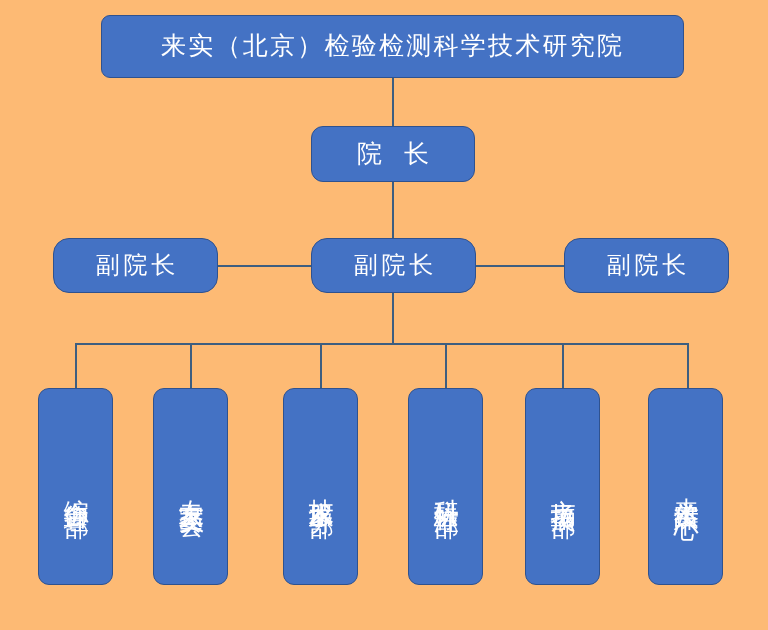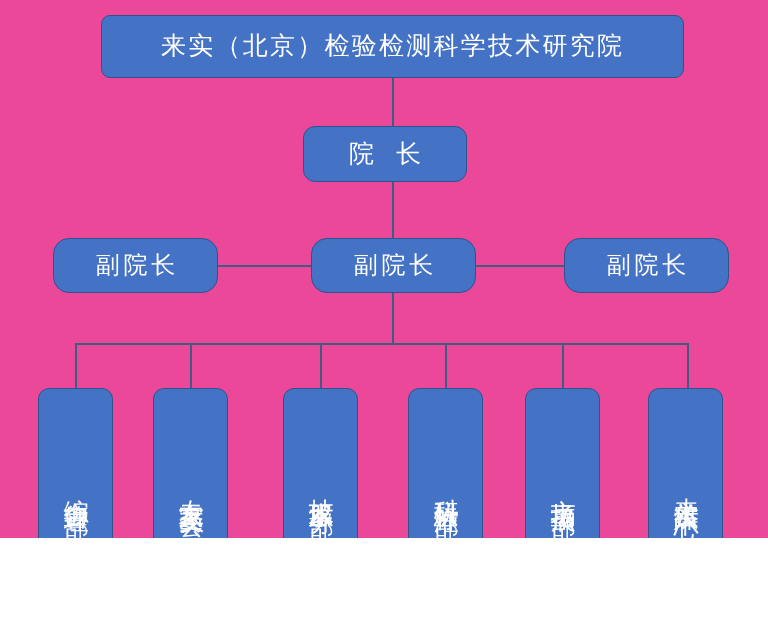--- a/index.html
+++ b/index.html
@@ -6,22 +6,22 @@
     margin: 0;
     padding: 0;
     background: #ffffff;
   }
   body {
     font-family: "DejaVu Sans", "Liberation Sans", sans-serif;
   }
   #chart-canvas {
     position: relative;
     width: 768px;
-    height: 538px;
-    background: #ec4899;
+    height: 630px;
+    background: #fdba74;
     overflow: hidden;
   }
 
   
   .connector-layer {
     position: absolute;
     left: 0;
     top: 0;
     width: 768px;
     height: 630px;
@@ -54,21 +54,21 @@
     left: 101px;
     top: 15px;
     width: 583px;
     height: 63px;
     border-radius: 9px;
     font-size: 25px;
   }
 
   
   .node-director {
-    left: 303px;
+    left: 311px;
     top: 126px;
     width: 164px;
     height: 56px;
     border-radius: 12px;
     font-size: 25px;
     letter-spacing: 0.28em;
     text-indent: 0.28em;
   }
 
   

